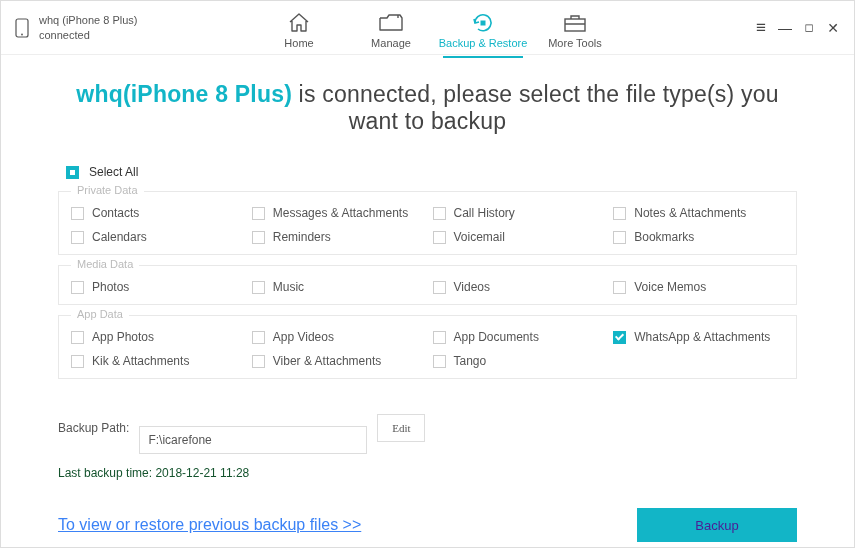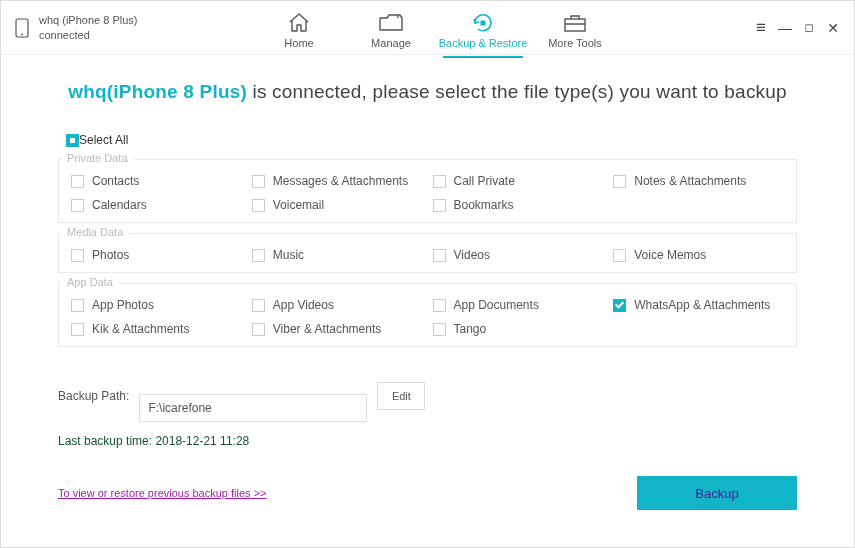--- a/index.html
+++ b/index.html
@@ -14,43 +14,43 @@
     .nav-tab { width: 92px; display: flex; flex-direction: column; align-items: center; gap: 2px; cursor: pointer; color: #555; font-size: 11px; padding-top: 4px; position: relative; }
     .nav-tab.active { color: #12b5c7; align-items: center; }
     .nav-tab.active::after { content: ""; position: absolute; bottom: -9px; left: 6px; right: 6px; height: 2px; background: #12b5c7; }
     .nav-tab .icon { height: 24px; display: flex; align-items: center; justify-content: center; }
     
     .window-controls { margin-left: auto; display: flex; gap: 10px; align-items: center; color: #444; }
     .window-controls span { cursor: pointer; font-size: 14px; line-height: 1; display: inline-flex; width: 14px; justify-content: center; }
     
     .content { padding: 26px 57px 0 57px; }
     
-    .headline { font-size: 19px; font-weight: 300; text-align: center; color: #444; margin-bottom: 30px; letter-spacing: 0.2px; }
+    .headline { font-size: 23px; font-weight: 300; text-align: center; color: #444; margin-bottom: 30px; letter-spacing: 0.2px; }
     .headline .device-name { color: #12b5c7; font-weight: 600; }
     
-    .select-all-row { display: flex; align-items: center; gap: 0; font-size: 12px; color: #333; margin-bottom: 12px; padding-left: 8px; }
+    .select-all-row { display: flex; align-items: center; gap: 10px; font-size: 12px; color: #333; margin-bottom: 12px; padding-left: 8px; }
     .select-all-cb { width: 13px; height: 13px; background: #12b5c7; display: inline-flex; align-items: center; justify-content: center; cursor: pointer; }
     .select-all-cb::after { content: ""; width: 5px; height: 5px; background: #fff; }
     
     .group { border: 1px solid #e8e8e8; position: relative; padding: 14px 12px 10px 12px; margin-bottom: 10px; }
-    .group-title { position: absolute; top: -8px; left: 2px; background: #fff; padding: 0 6px; font-size: 11px; color: #bbb; }
+    .group-title { position: absolute; top: -8px; left: 12px; background: #fff; padding: 0 6px; font-size: 11px; color: #bbb; }
     .grid { display: grid; grid-template-columns: repeat(4, 1fr); gap: 10px 10px; }
     .item { display: flex; align-items: center; gap: 8px; font-size: 12px; color: #555; cursor: pointer; }
     .cb { width: 13px; height: 13px; border: 1px solid #ccc; display: inline-flex; align-items: center; justify-content: center; flex-shrink: 0; }
     .cb.checked { background: #12b5c7; border-color: #12b5c7; }
     .cb.checked::after { content: ""; width: 3px; height: 6px; border: solid #fff; border-width: 0 2px 2px 0; transform: rotate(45deg); margin-top: -2px; }
     
     .path-row { display: flex; align-items: center; gap: 10px; margin-top: 22px; font-size: 12px; color: #555; }
     .path-input { width: 228px; height: 28px; border: 1px solid #ddd; padding: 0 8px; font-size: 12px; color: #555; margin-top: 25px; }
-    .edit-btn { width: 48px; height: 28px; border: 1px solid #ddd; background: #fff; font-size: 11px; color: #555; cursor: pointer; }
+    .edit-btn { width: 48px; height: 28px; border: 1px solid #ddd; background: #fff; font-size: 11px; color: #555; cursor: pointer; font-family: Liberation Serif, serif; }
     
     .last-backup { font-size: 12px; color: #14532d; margin-top: 12px; }
     
     .bottom-row { display: flex; align-items: center; justify-content: space-between; margin-top: 28px; }
-    .restore-link { font-size: 11px; color: #a21caf; text-decoration: underline; cursor: pointer; }
+    .restore-link { font-size: 16px; color: #3b82f6; text-decoration: underline; cursor: pointer; }
     .backup-btn { width: 160px; height: 34px; background: #12b5c7; color: #4c1d95; border: none; font-size: 13px; cursor: pointer; }
   </style>
 </head>
 <body>
 
 <div class="header">
   <div class="device-info">
     <div class="device-icon-box">
       <svg width="14" height="20" viewBox="0 0 14 20">
           <rect x="1" y="1" width="12" height="18" rx="2" fill="none" stroke="#555" stroke-width="1.2"></rect>
@@ -125,29 +125,33 @@
         <div class="item">
           <span class="cb"></span>
           <span>Contacts</span>
         </div>
         <div class="item">
           <span class="cb"></span>
           <span>Messages &amp; Attachments</span>
         </div>
         <div class="item">
           <span class="cb"></span>
-          <span>Call Private</span>
+          <span>Call History</span>
         </div>
         <div class="item">
           <span class="cb"></span>
           <span>Notes &amp; Attachments</span>
         </div>
         <div class="item">
           <span class="cb"></span>
           <span>Calendars</span>
+        </div>
+        <div class="item">
+          <span class="cb"></span>
+          <span>Reminders</span>
         </div>
         <div class="item">
           <span class="cb"></span>
           <span>Voicemail</span>
         </div>
         <div class="item">
           <span class="cb"></span>
           <span>Bookmarks</span>
         </div>
       </div>

